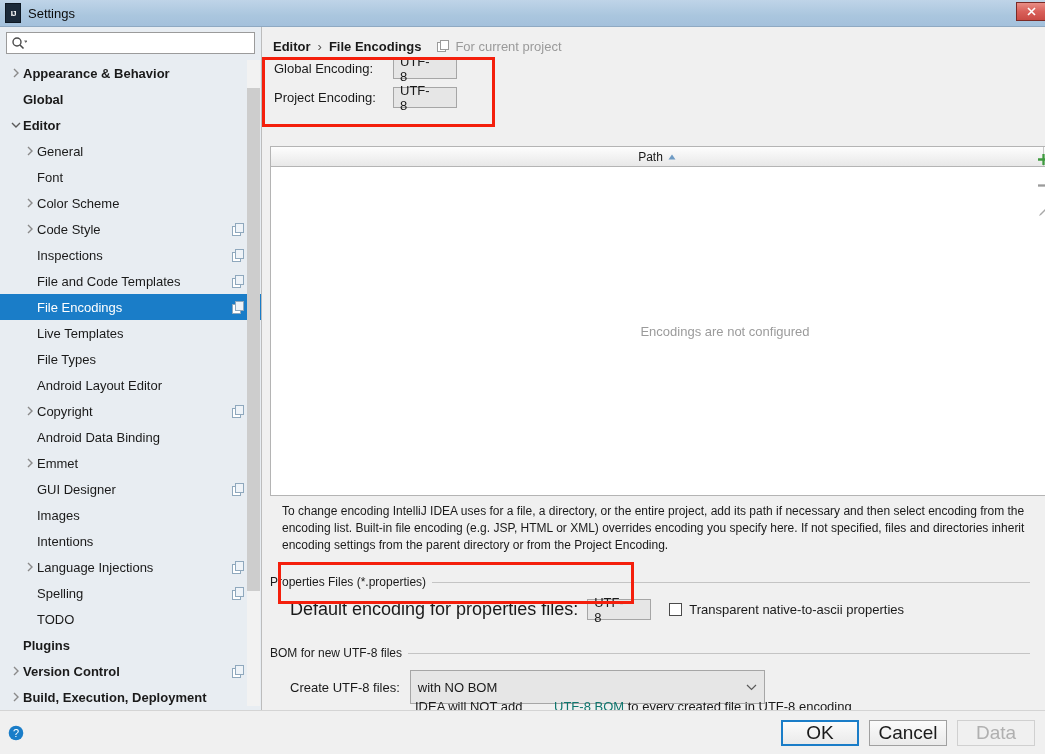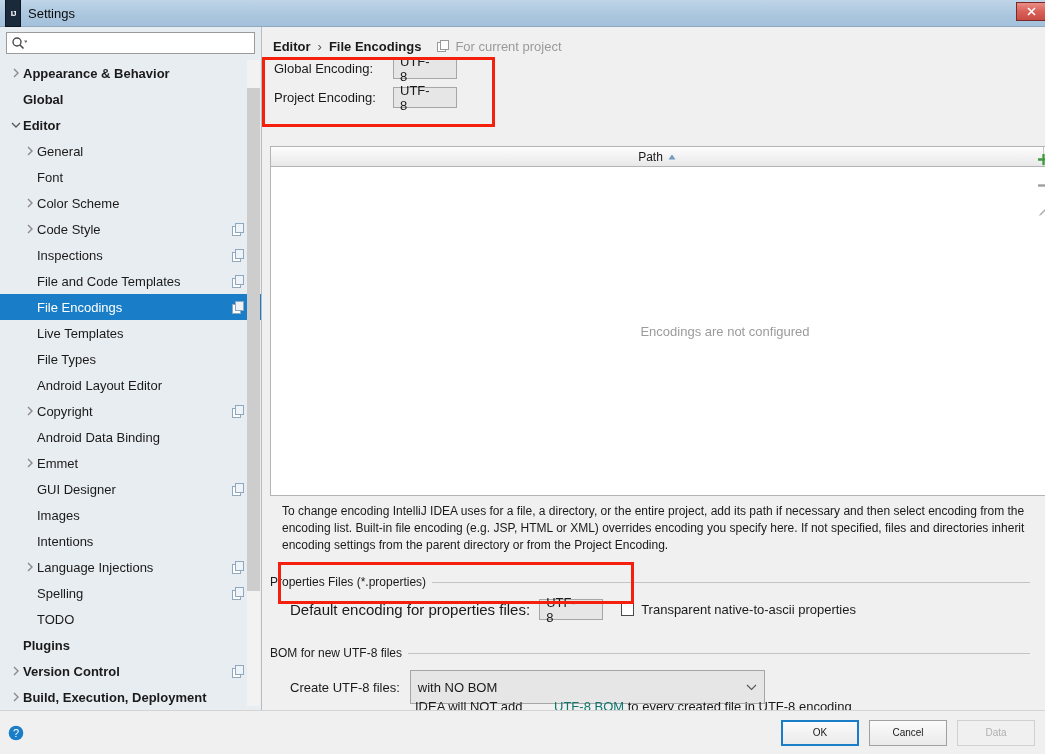--- a/index.html
+++ b/index.html
@@ -19,21 +19,21 @@
   #titlebar {
     height: 27px;
     background: linear-gradient(to bottom, #bfd4e8 0%, #aac6de 60%, #a4c1dc 100%);
     border-bottom: 1px solid #8fa9c2;
     display: flex;
     align-items: center;
     position: relative;
     box-sizing: border-box;
   }
   #app-icon {
-    width: 16px; height: 28px;
+    width: 16px; height: 20px;
     margin-left: 5px; margin-right: 7px;
     background: #1b2a3a;
     border: 1px solid #0d1722;
     color: #ffffff;
     font-size: 8px;
     font-weight: bold;
     display: flex;
     align-items: center;
     justify-content: center;
     letter-spacing: -1px;
@@ -266,21 +266,21 @@
     height: 1px;
     background: #c4c4c4;
   }
 
   #props-row {
     position: absolute;
     left: 28px; top: 572px;
     display: flex;
     align-items: center;
   }
-  #props-label { font-size: 15px; margin-right: 9px; }
+  #props-label { font-size: 18px; margin-right: 9px; }
   .checkbox {
     width: 13px; height: 13px;
     border: 1px solid #4a4a4a;
     background: #ffffff;
     box-sizing: border-box;
     margin-left: 18px;
     margin-right: 7px;
     flex: none;
   }
   #props-check-label { font-size: 13px; }
@@ -338,21 +338,21 @@
     margin-left: 8px;
   }
   #footer-spacer { flex: 1; }
   .dlg-btn {
     height: 26px;
     min-width: 78px;
     margin-right: 10px;
     display: flex;
     align-items: center;
     justify-content: center;
-    font-size: 10px;
+    font-size: 19px;
     box-sizing: border-box;
     background: linear-gradient(to bottom, #fbfbfb 0%, #eaeaea 100%);
     border: 1px solid #a0a0a0;
     color: #1a1a1a;
   }
   .dlg-btn.focused {
     border: 2px solid #1a7dc8;
   }
   .dlg-btn.disabled {
     color: #b0b0b0;

